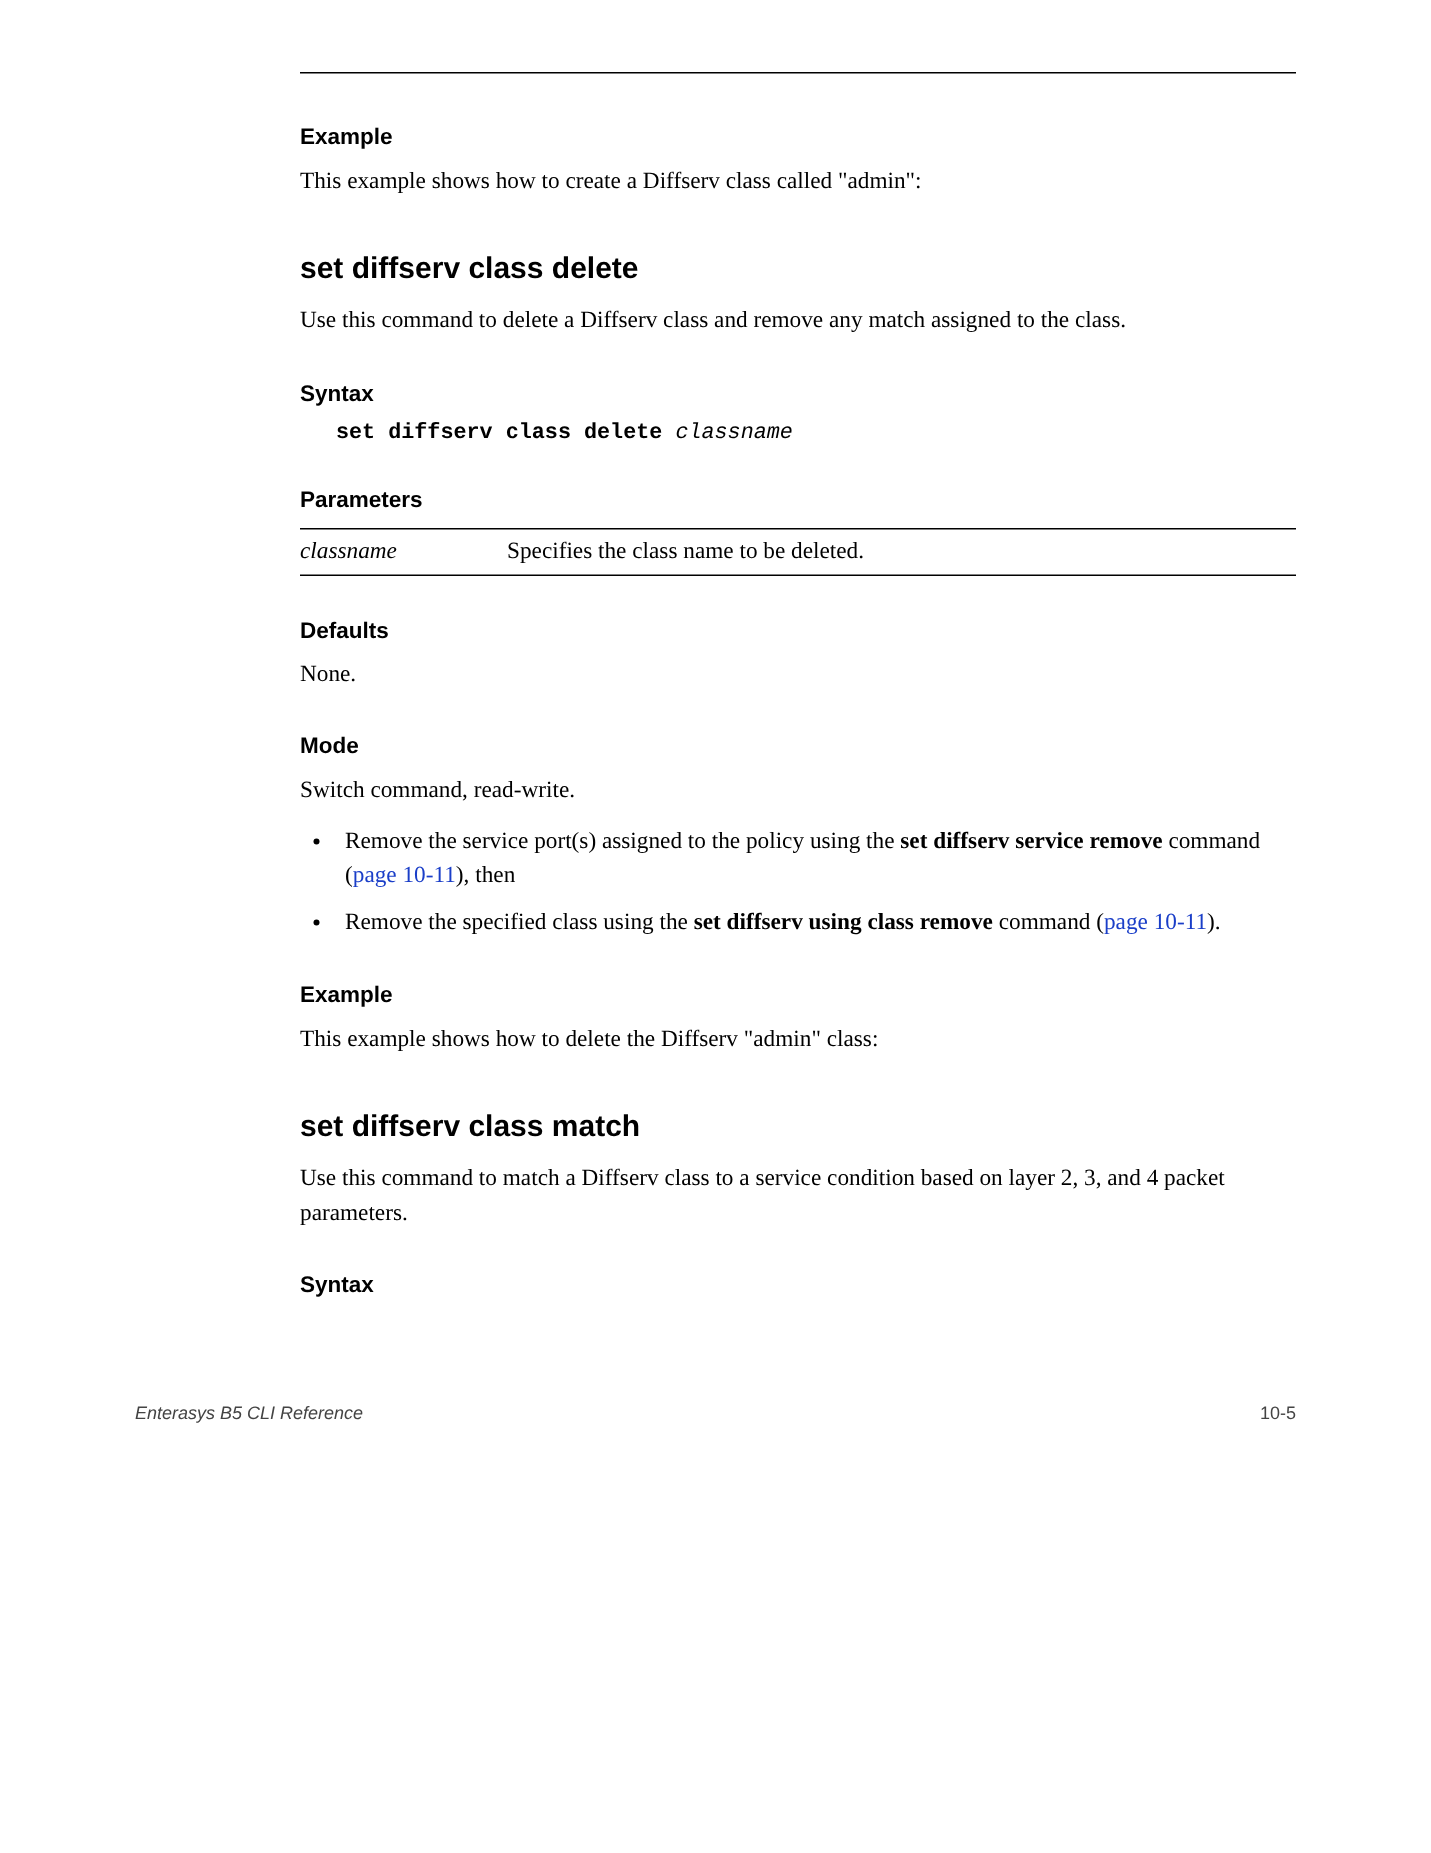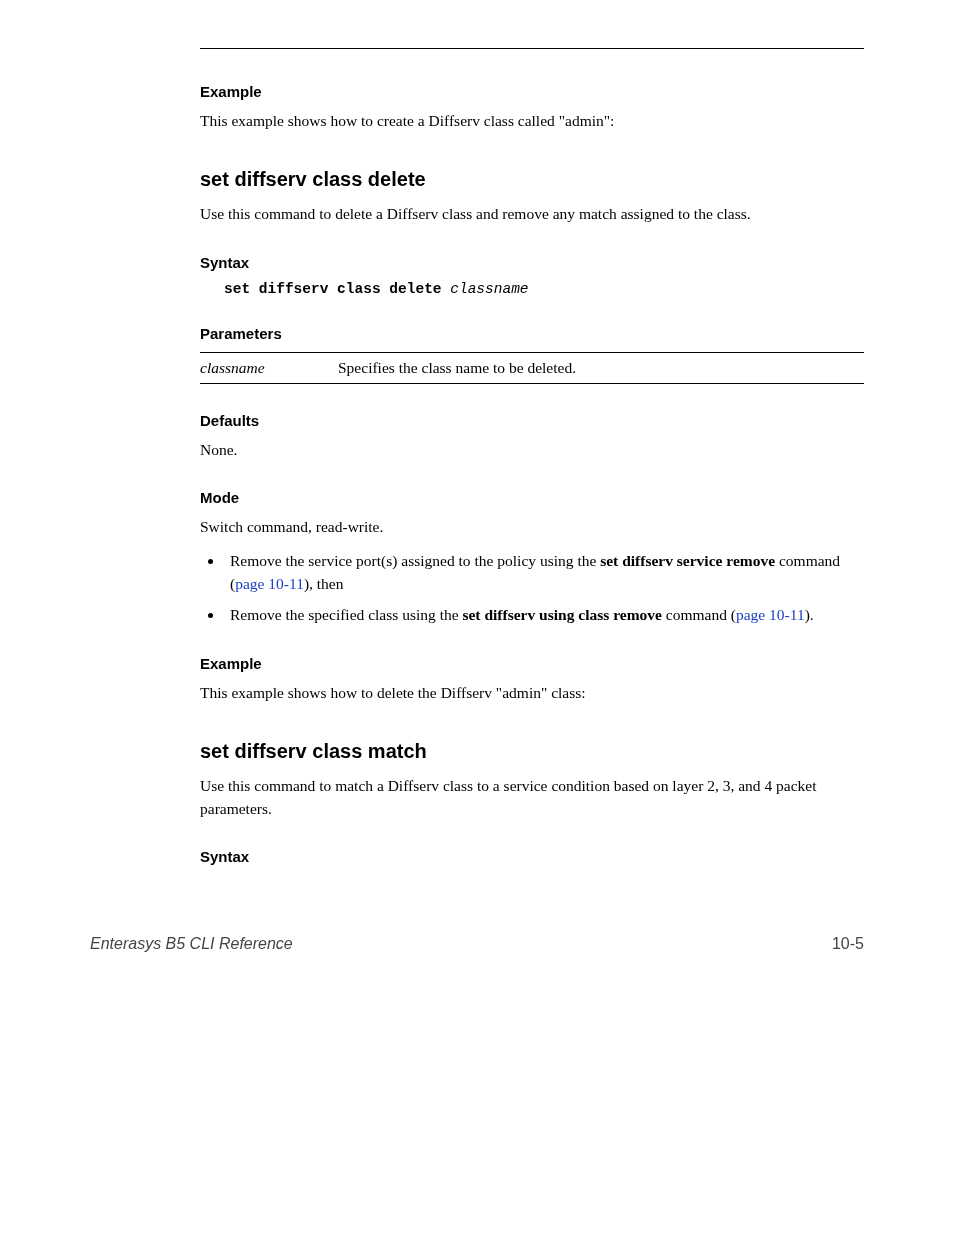--- a/index.html
+++ b/index.html
@@ -88,21 +88,21 @@
   .link { color: #1a3ec8; }
   b.cmd { font-weight: bold; }
   .footer {
     display: flex;
     justify-content: space-between;
     align-items: baseline;
     padding: 0 90px 40px 90px;
     width: 954px;
     box-sizing: border-box;
     font-family: Arial, Helvetica, sans-serif;
-    font-size: 16px;
+    font-size: 12px;
     color: #444;
   }
   .footer .left { font-style: italic; }
 </style>
 </head>
 <body>
 
 <div class="page">
 
   <hr class="header-rule">

